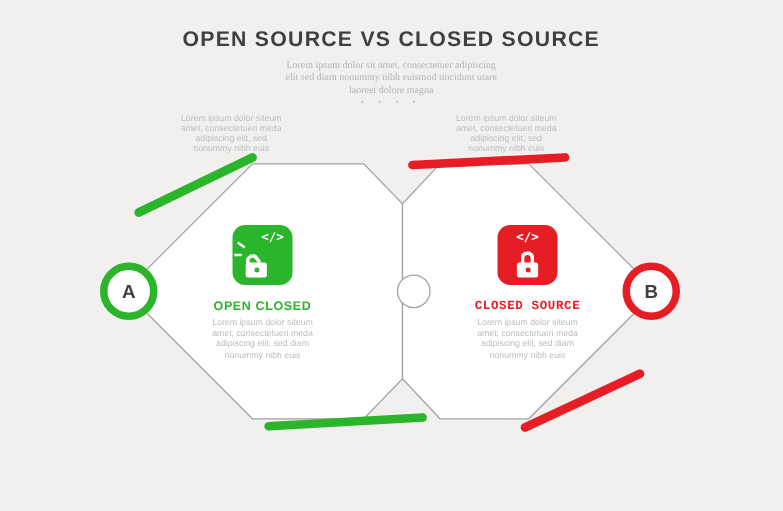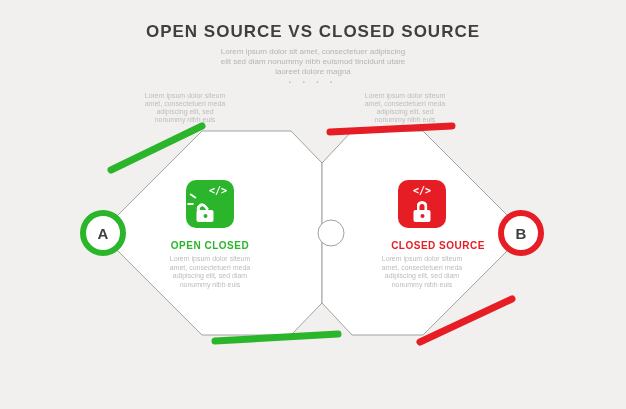--- a/index.html
+++ b/index.html
@@ -1,21 +1,21 @@
 <!DOCTYPE html>
 <html style="--accent-left: #2bb52b; --accent-right: #e71d25;"><head>
 <meta charset="utf-8">
 <style>
   html,body{margin:0;padding:0;background:#f1f0ee;}
   .canvas{position:relative;width:626px;height:409px;background:#f1f0ee;overflow:hidden;
           font-family:"Liberation Sans",sans-serif;}
   .title{position:absolute;top:22px;left:0;right:0;text-align:center;
          font-size:17px;font-weight:bold;color:#3f3f3f;letter-spacing:1px;}
   .subtitle{position:absolute;top:47px;left:0;right:0;text-align:center;
-            font-size:8px;color:#b4b4b4;line-height:10px;white-space:pre-line;}
+            font-size:8px;color:#b4b4b4;line-height:10px;white-space:pre-line;font-family:Liberation Serif, serif;}
   .dots{position:absolute;top:79px;left:0;right:0;text-align:center;
         font-size:6px;color:#bdbdbd;letter-spacing:5px;}
   .caption{position:absolute;top:92px;width:150px;text-align:center;
            font-size:7px;color:#bdbdbd;line-height:8px;white-space:pre-line;}
   .caption.lft{left:110px;}
   .caption.rgt{left:330px;}
   .diagram{position:absolute;left:0;top:0;}
   .accent-left-stroke{stroke:var(--accent-left);stroke-width:7;stroke-linecap:round;}
   .accent-right-stroke{stroke:var(--accent-right);stroke-width:7;stroke-linecap:round;}
   .badge{position:absolute;width:34px;height:34px;border-radius:50%;background:#fff;
@@ -37,21 +37,21 @@
   .lock.open::before{content:"";position:absolute;left:-7px;top:-6px;width:7px;height:2px;
                      background:#fff;transform:rotate(35deg);}
   .lock.open::after{content:"";position:absolute;left:-9px;top:2px;width:6px;height:2px;background:#fff;}
   .lock-body{width:17px;height:12px;background:#fff;border-radius:2px;position:relative;}
   .lock-body::after{content:"";position:absolute;left:6.5px;top:4px;width:4px;height:4px;border-radius:50%;}
   .icon-box.lft .lock-body::after{background:var(--accent-left);}
   .icon-box.rgt .lock-body::after{background:var(--accent-right);}
   .panel-label{position:absolute;top:240px;width:180px;text-align:center;
                font-size:10px;font-weight:bold;letter-spacing:.5px;}
   .panel-label.lft{left:120px;color:var(--accent-left);}
-  .panel-label.rgt{left:348px;color:var(--accent-right);}
+  .panel-label.rgt{left:332px;color:var(--accent-right);font-family:Liberation Mono, monospace;}
   .panel-body{position:absolute;top:255px;width:180px;text-align:center;
               font-size:7px;color:#bcbcbc;line-height:8.5px;white-space:pre-line;}
   .panel-body.lft{left:120px;}
   .panel-body.rgt{left:332px;}
 </style>
 </head>
 <body>
 
 <div class="canvas">
 

